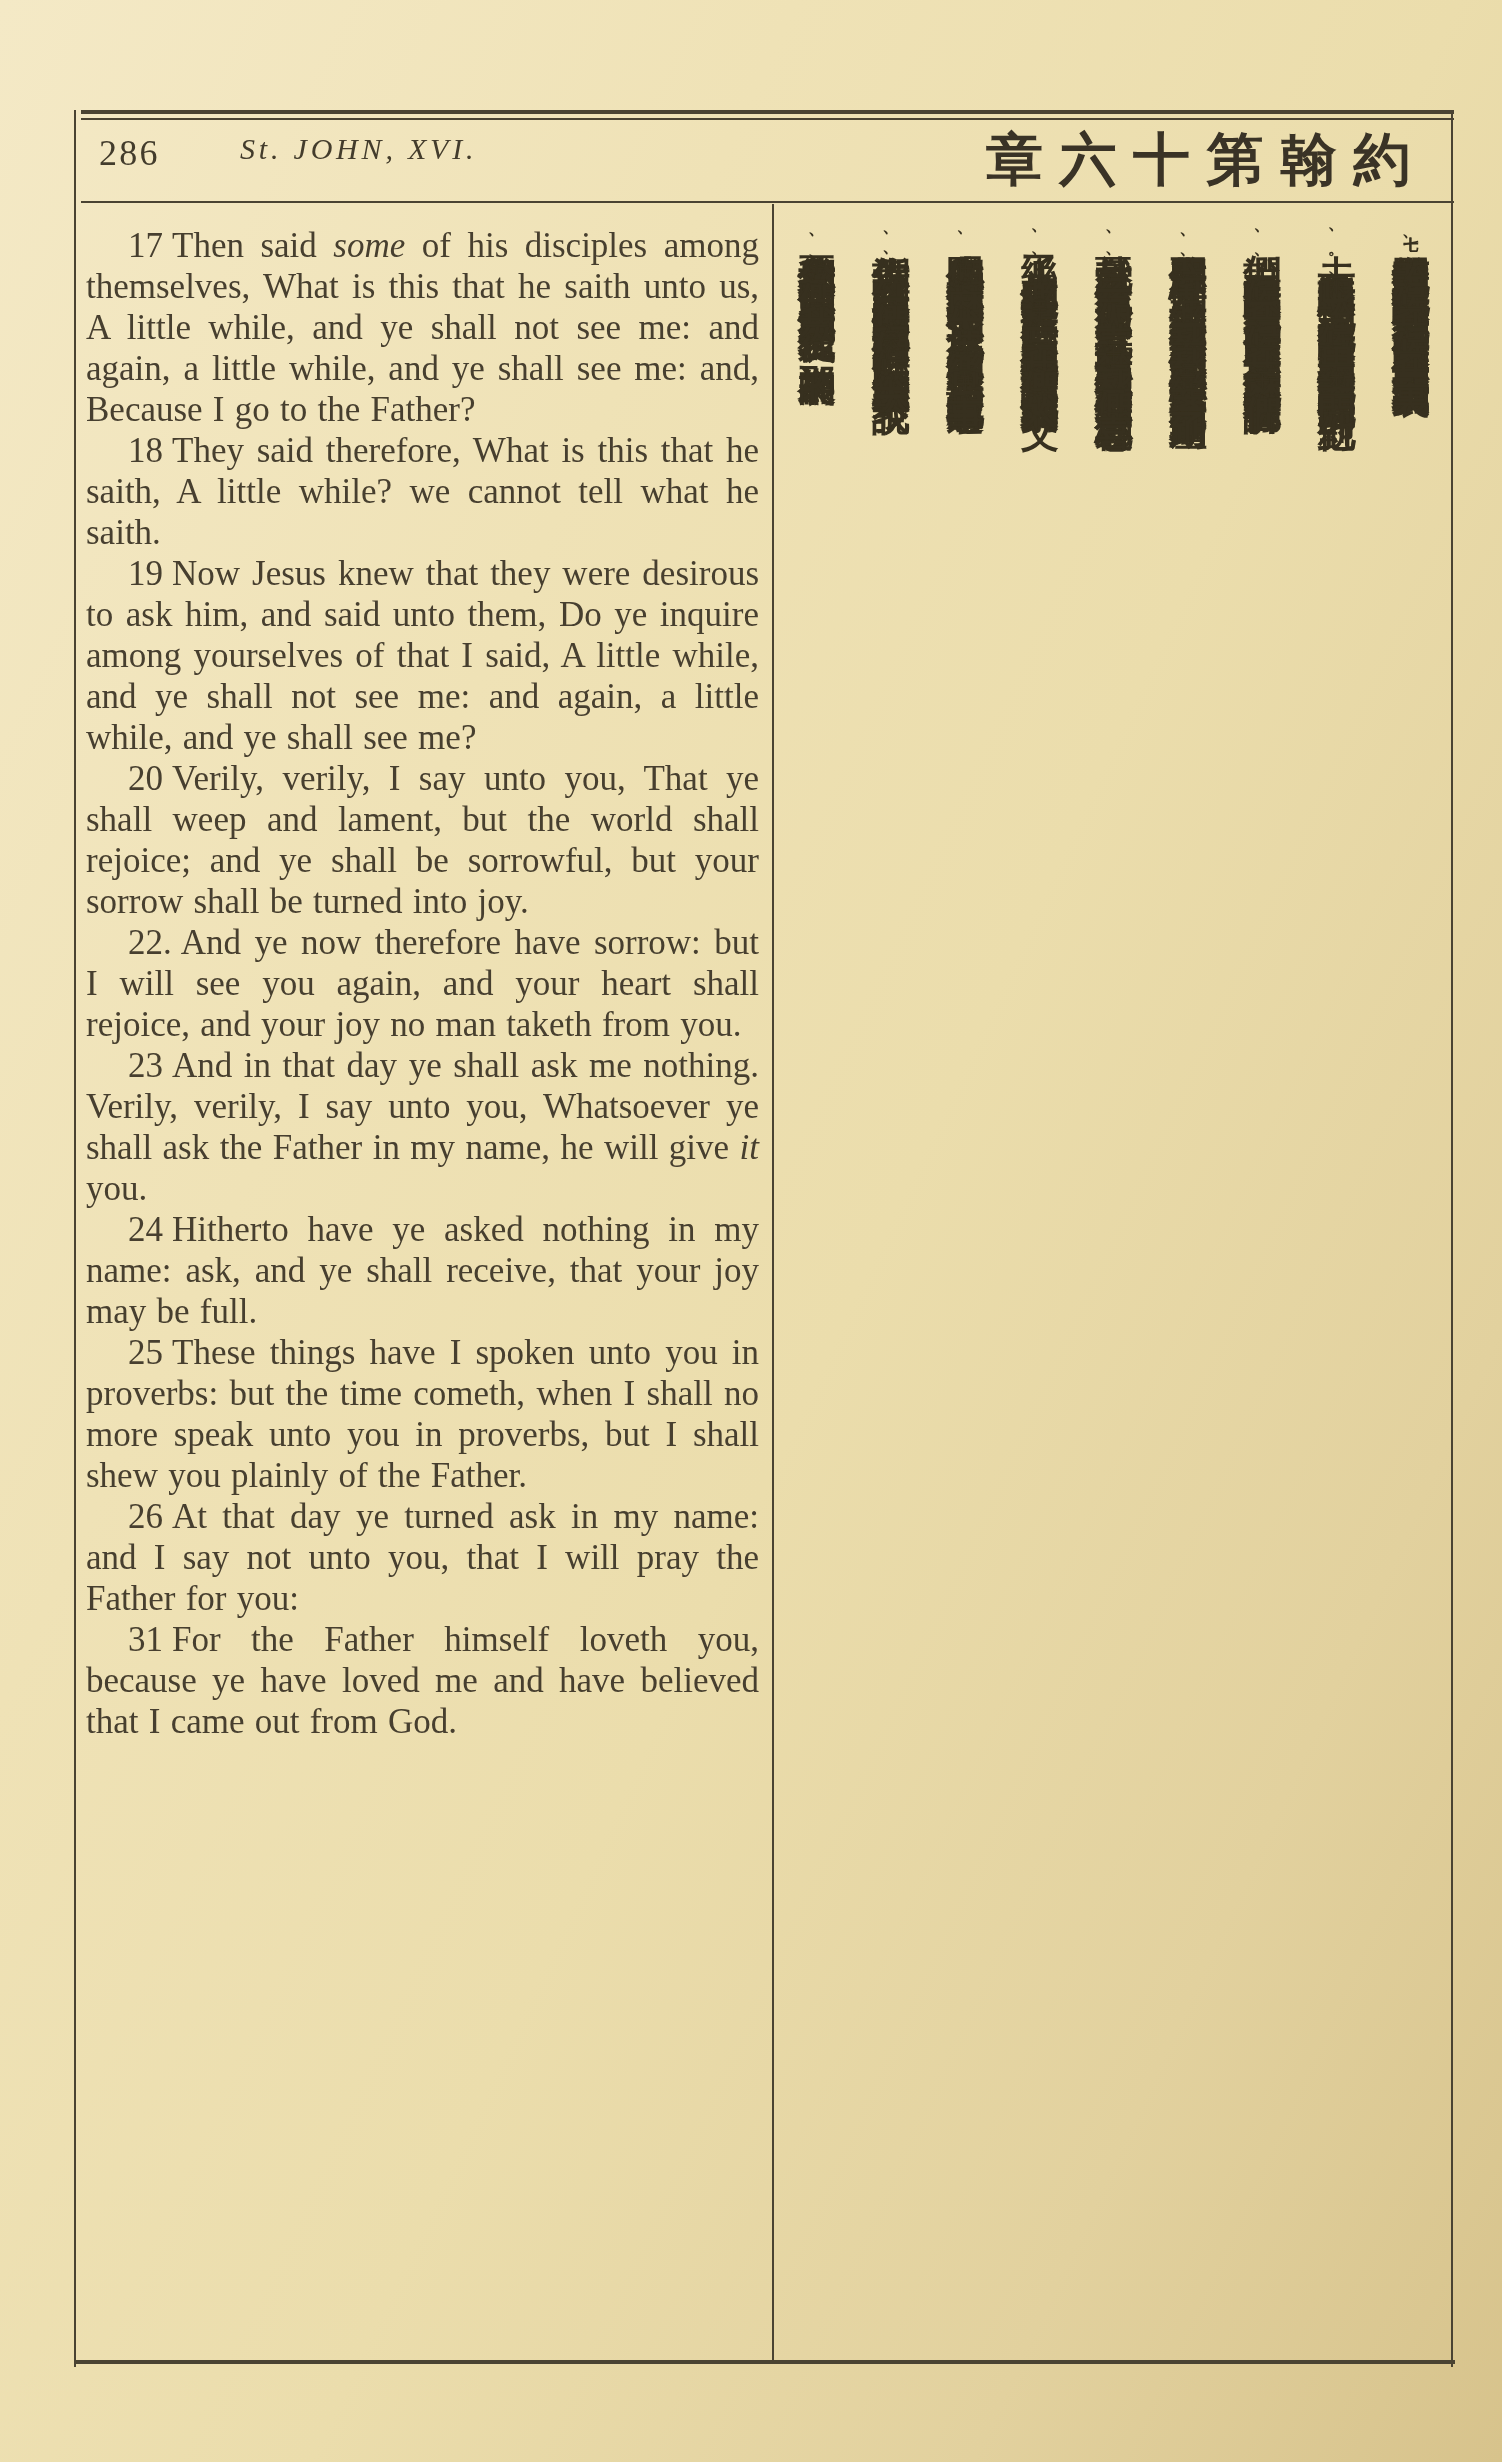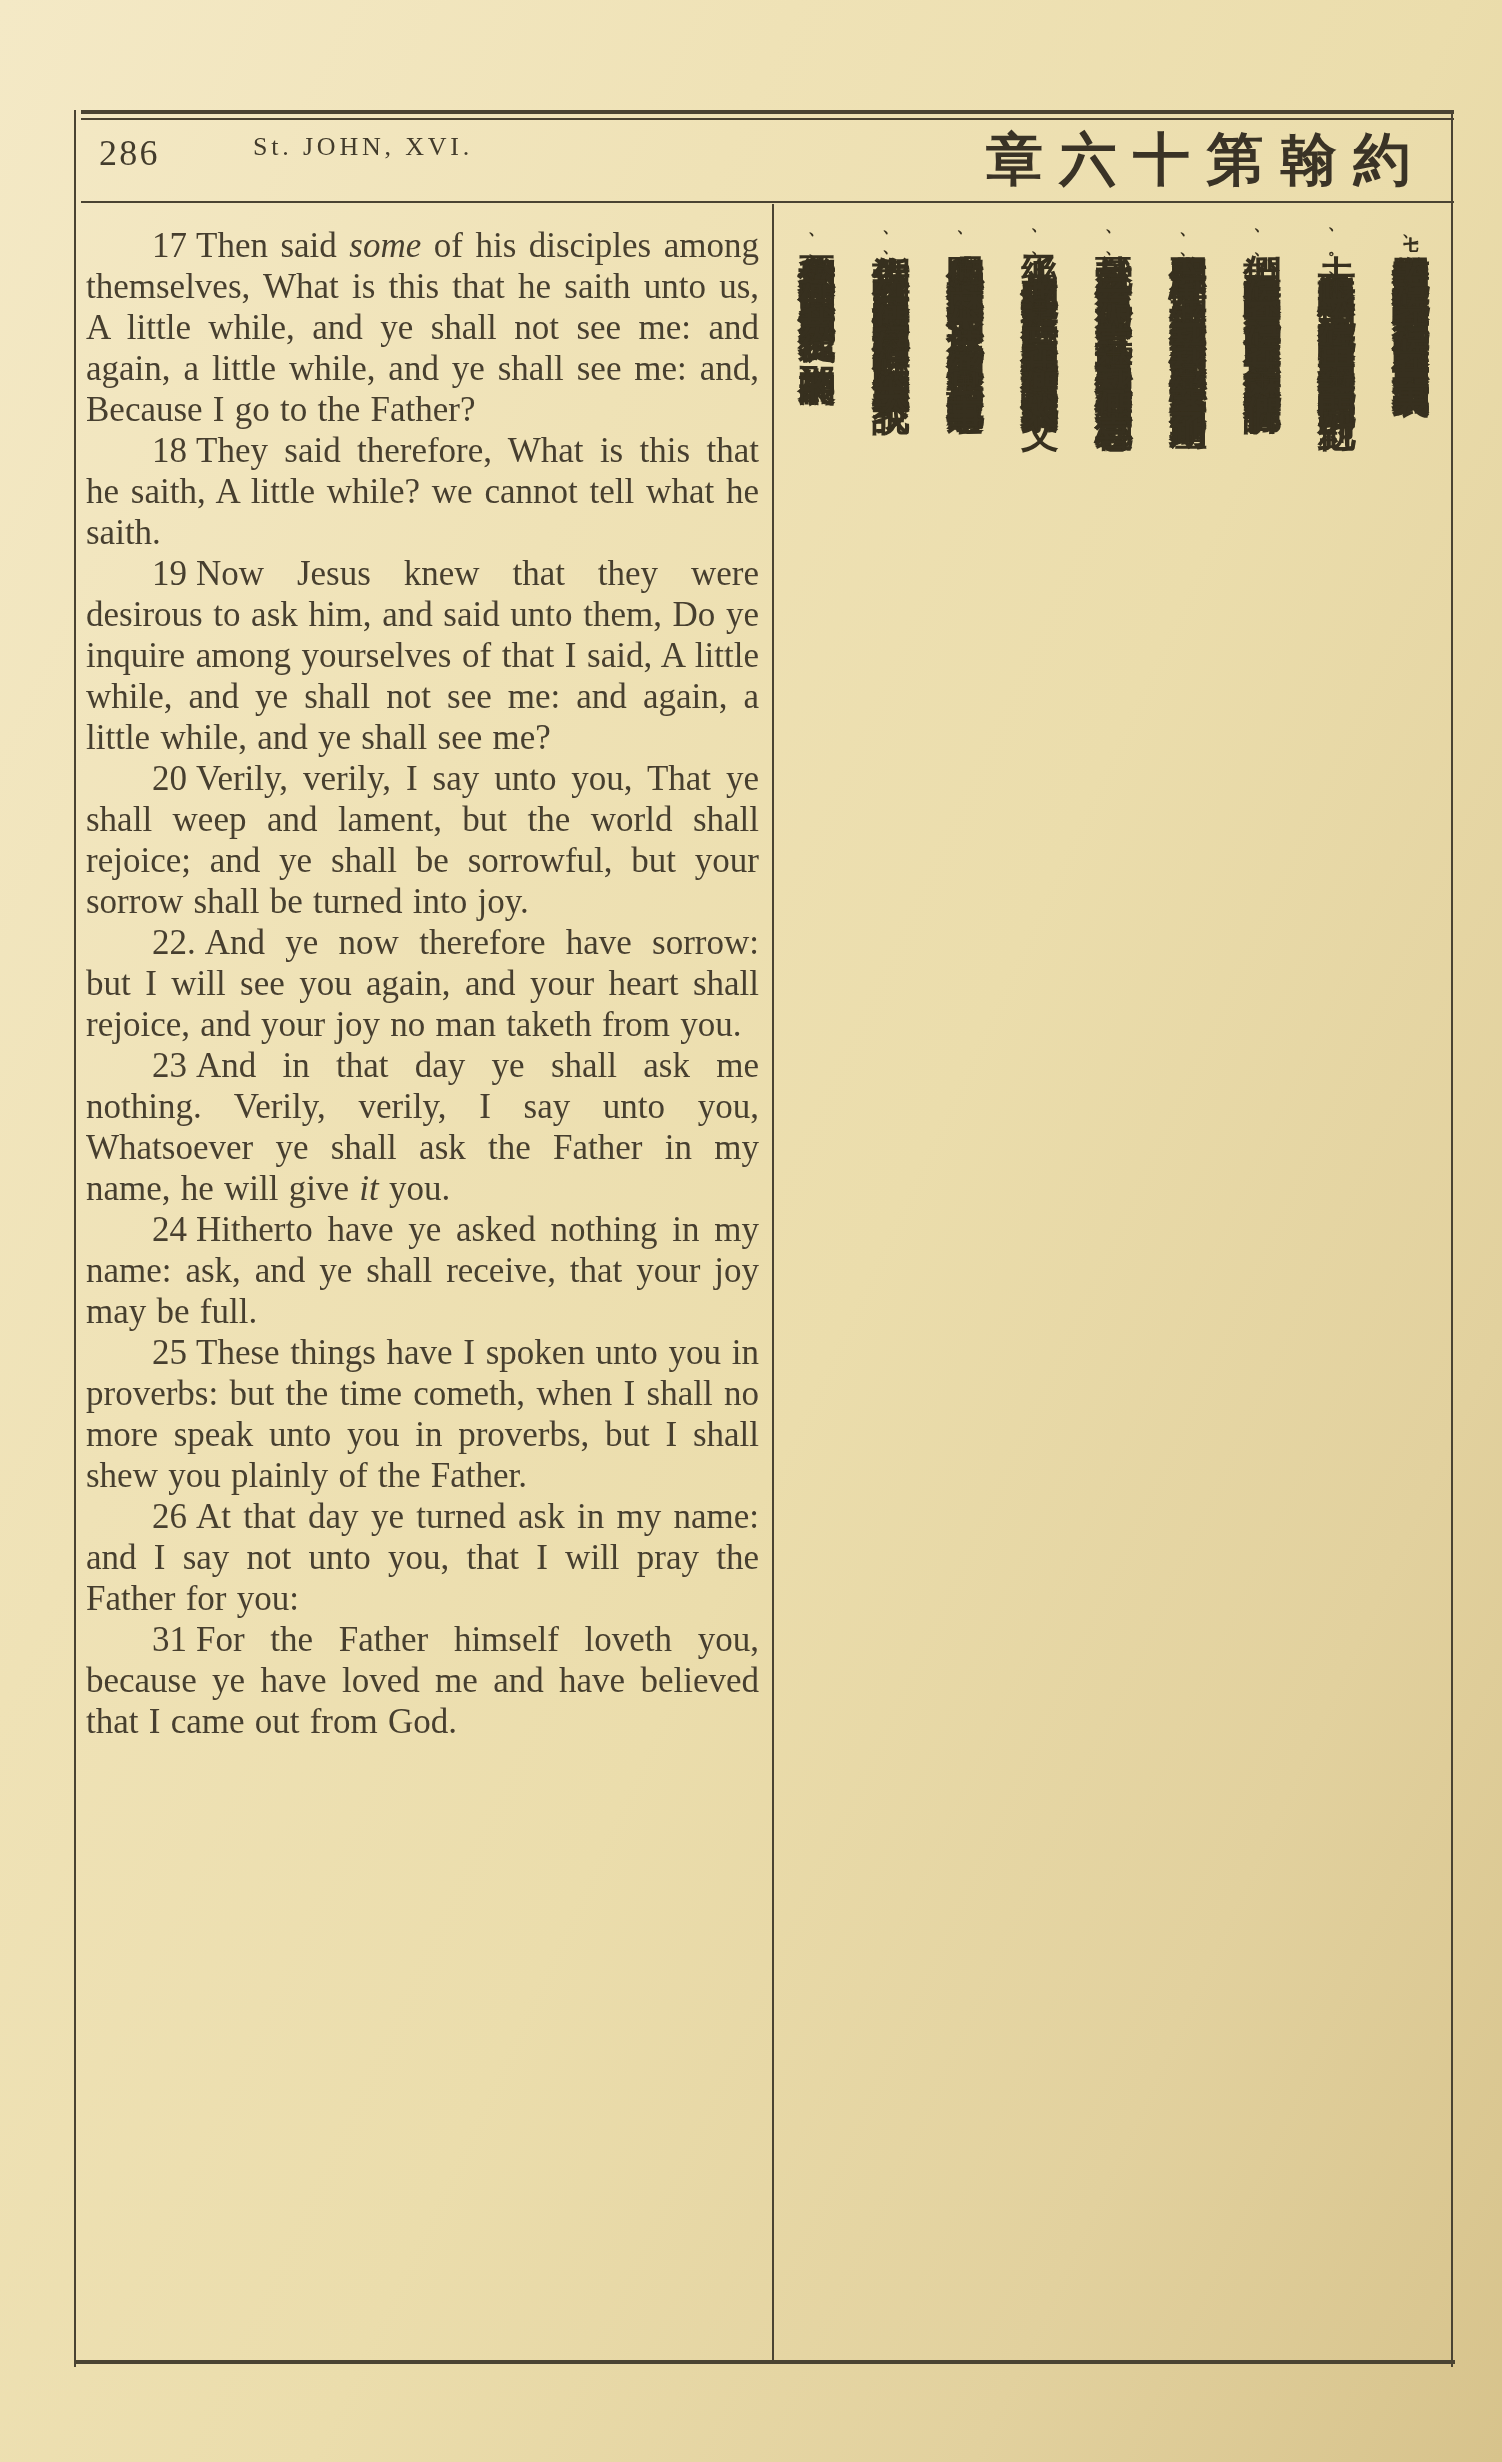--- a/index.html
+++ b/index.html
@@ -18,36 +18,36 @@
   #rule-left{left:74px;top:110px;width:2.3px;height:2257px;}
   #rule-right{left:1451px;top:113px;width:2.3px;height:2254px;}
   #rule-center{left:772px;top:204px;width:1.5px;height:2159px;}
   #rule-bottom{left:74px;top:2360px;width:1381px;height:3.8px;}
   
   #page-number{
     position:absolute;left:99px;top:132px;
     font-size:36px;color:#433c2c;letter-spacing:2.3px;
   }
   #header-english{
-    position:absolute;left:253px;top:132px;
-    font-size:26px;color:#433c2c;letter-spacing:3.8px;white-space:nowrap;
+    position:absolute;left:240px;top:132px;
+    font-size:30px;color:#433c2c;letter-spacing:3.8px;white-space:nowrap;font-style:italic;
   }
   #header-chinese{
     position:absolute;left:796px;top:122px;width:631px;
     text-align:right;font-size:57px;font-weight:700;color:#3a3326;
     letter-spacing:16.5px;white-space:nowrap;
   }
   
   #english-column{
     position:absolute;left:86px;top:225px;width:673px;
     font-size:35px;line-height:41px;color:#473f2f;
     text-align:justify;word-spacing:1.5px;
   }
   .verse{margin:0;text-indent:42px;}
-  .vnum{padding-right:9px;margin-left:24px;}
+  .vnum{padding-right:9px;}
   .vital{font-style:italic;}
   
   #chinese-panel{
     position:absolute;left:781px;top:225px;width:666px;height:2133px;
     display:flex;flex-direction:row-reverse;justify-content:space-between;
   }
   .ccol{
     writing-mode:vertical-rl;
     width:72px;height:100%;
     font-size:38px;line-height:72px;letter-spacing:0.8px;

